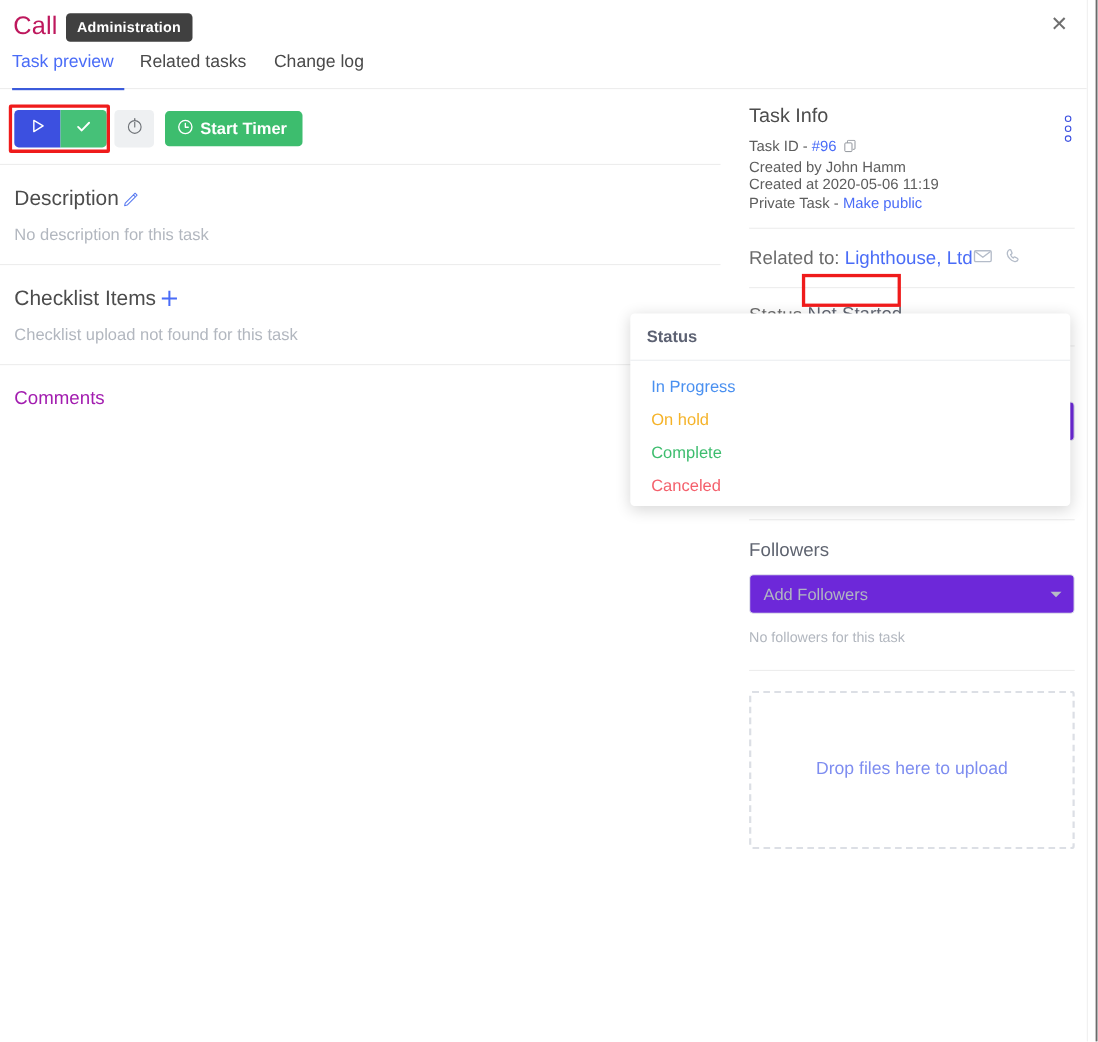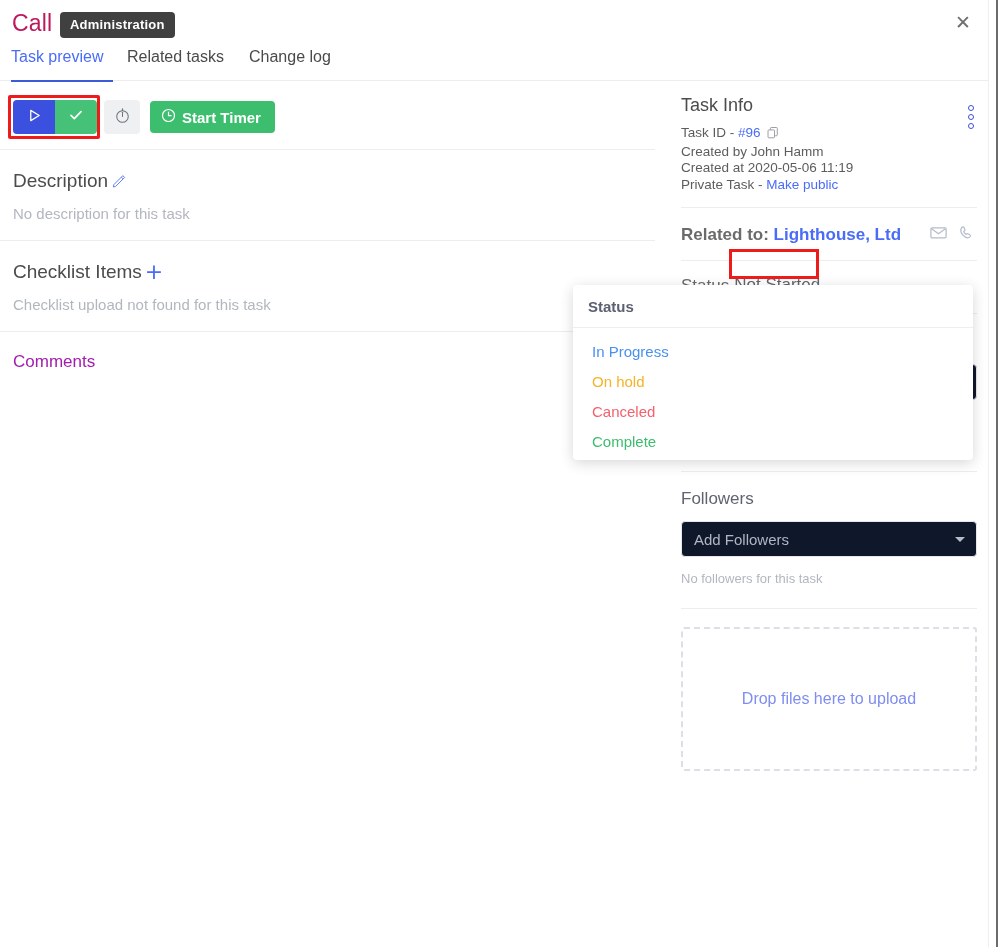--- a/index.html
+++ b/index.html
@@ -169,23 +169,22 @@
     display: flex; flex-direction: column; gap: 3px;
     align-items: center; cursor: pointer;
   }
   .kebab span {
     width: 6px; height: 6px; border-radius: 50%;
     border: 1.4px solid #3c50e0; background: #fff;
     display: block;
   }
   .hr { height: 1px; background: #ededed; }
   .related-row {
-    display: flex; align-items: center; justify-content: space-between;
+    display: flex; align-items: center; 
     padding: 15px 0 14px 0;
-    font-weight: bold;
   }
   .related-text { font-size: 17px; color: #6b6b6b; }
   .related-icons { display: flex; gap: 10px; align-items: center; }
   .status-row {
     display: flex; align-items: center; gap: 5px;
     padding: 14px 0 16px 0;
     font-size: 17px; color: #6b6b6b;
     position: relative;
   }
   .status-value {
@@ -205,21 +204,21 @@
   .select-box {
     margin-top: 12px;
     height: 36px;
     border: 1px solid #e4e7ec;
     border-radius: 4px;
     display: flex; align-items: center;
     padding: 0 12px;
     font-size: 15px; color: #b0b6c1;
     cursor: pointer;
     position: relative;
-    background: #0f172a;
+    background: #6d28d9;
   }
   .caret {
     position: absolute; right: 11px; top: 50%;
     margin-top: -2px;
     width: 0; height: 0;
     border-left: 5px solid transparent;
     border-right: 5px solid transparent;
     border-top: 5px solid #b7bcc5;
   }
   .avatar {
@@ -450,22 +449,22 @@
     <div class="dropzone">
       <span>Drop files here to upload</span>
     </div>
   </div>
 
   <div class="status-popup">
     <div class="popup-title">Status</div>
     <div class="popup-list">
       <div class="popup-item" style="color: rgb(74, 144, 240);">In Progress</div>
       <div class="popup-item" style="color: rgb(245, 179, 41);">On hold</div>
+      <div class="popup-item" style="color: rgb(61, 189, 110);">Complete</div>
       <div class="popup-item" style="color: rgb(244, 96, 108);">Canceled</div>
-      <div class="popup-item" style="color: rgb(61, 189, 110);">Complete</div>
     </div>
   </div>
 
   <div class="annot-status" style="z-index:30;"></div>
 
   <div class="scroll-gutter"></div>
   <div class="window-edge"></div>
 </div>
 
 </body></html>

